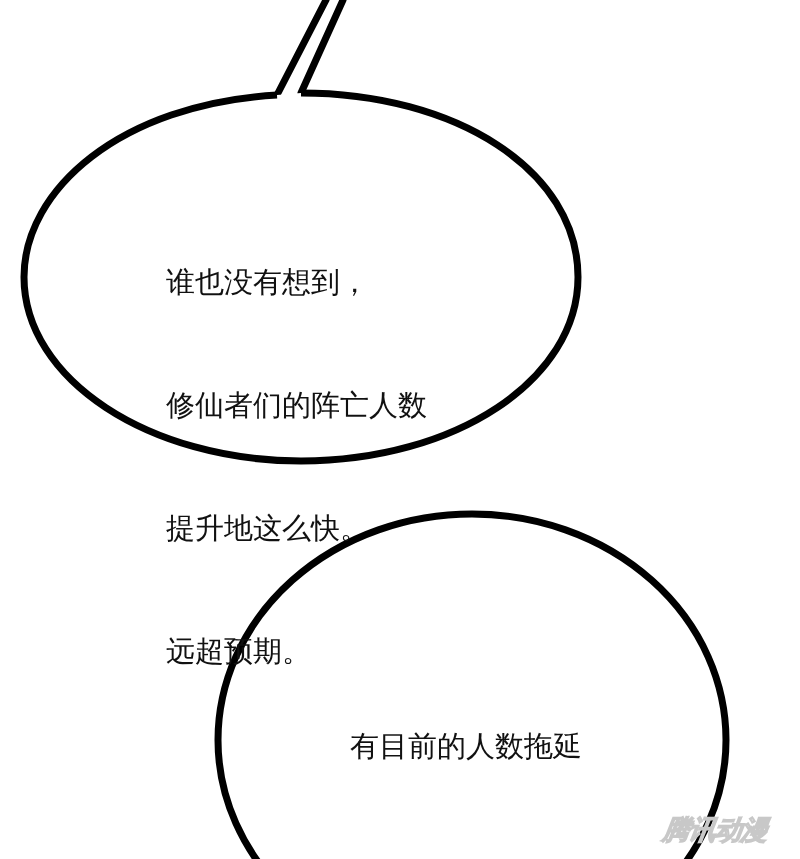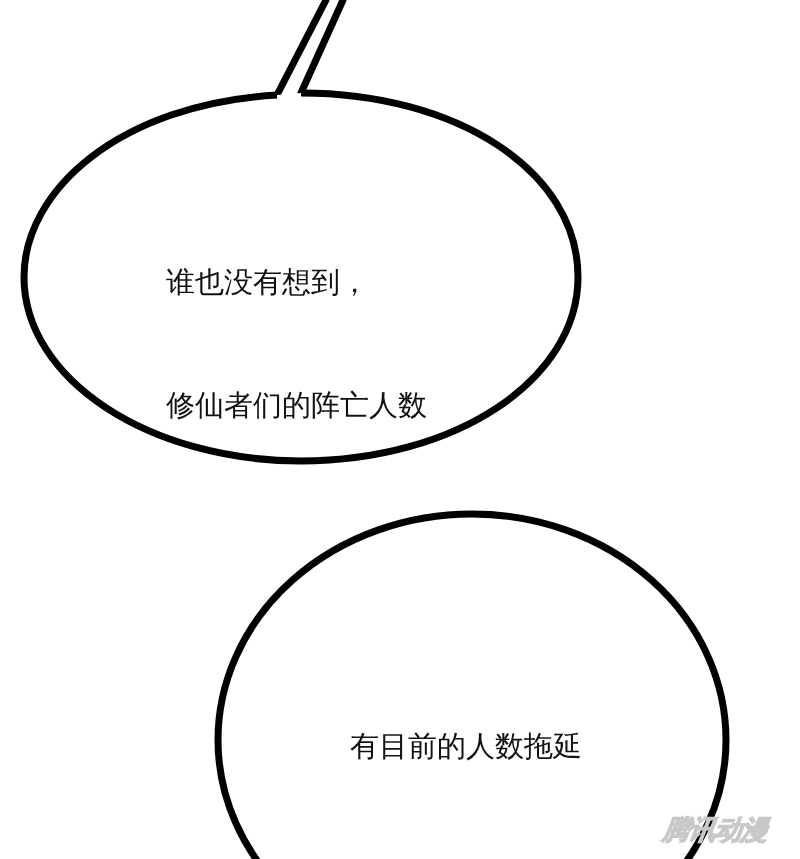--- a/index.html
+++ b/index.html
@@ -44,20 +44,22 @@
   </g>
 
   <g>
     <ellipse cx="472" cy="740" rx="254" ry="226" fill="#fff" stroke="#000" stroke-width="7"></ellipse>
   </g>
 </svg>
 
 <div class="text-block b1">
   <span class="line">谁也没有想到，</span>
   <span class="line">修仙者们的阵亡人数</span>
+  <span class="line">提升地这么快。</span>
+  <span class="line">远超预期。</span>
 </div>
 
 <div class="text-block b2">
   <span class="line">有目前的人数拖延</span>
   
   
   
 </div>
 
 <div class="watermark">腾讯动漫</div>

